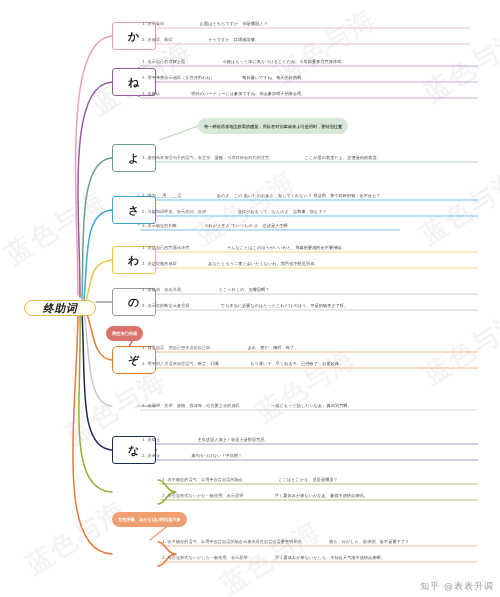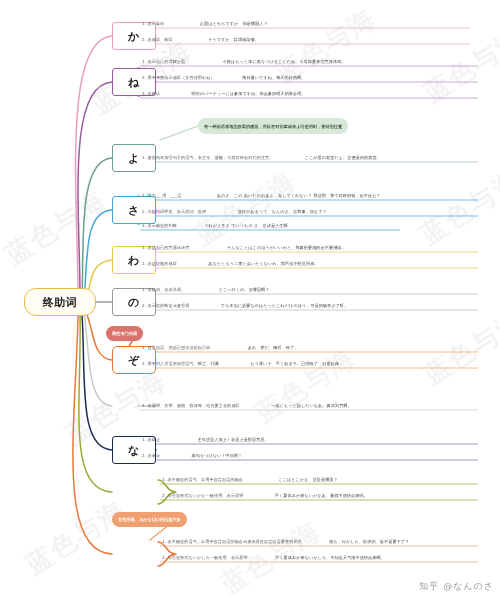--- a/index.html
+++ b/index.html
@@ -120,21 +120,21 @@
       <line x1="140" y1="460" x2="478" y2="460" stroke="#6878a0"></line>
       <line x1="160" y1="484" x2="478" y2="484" stroke="#9aaa35"></line>
       <line x1="160" y1="500" x2="478" y2="500" stroke="#9aaa35"></line>
       <line x1="160" y1="546" x2="478" y2="546" stroke="#e8a070"></line>
       <line x1="160" y1="562" x2="478" y2="562" stroke="#e8a070"></line>
     </g>
   </svg>
 
   <div id="node-layer">
 
-    <div class="node root" style="left:24px;top:288px;width:72px;height:28px;border-color:#e8b84b;">
+    <div class="node root" style="left:24px;top:300px;width:72px;height:16px;border-color:#e8b84b;font-style:italic;">
       <span>终助词</span>
     </div>
 
     <div class="node" style="left:112px;top:22px;width:44px;height:28px;border-color:#e8a0b8;">
       <span>か</span>
       </div>
     <div class="node" style="left:112px;top:68px;width:44px;height:28px;border-color:#9b5ba0;">
       <span>ね</span>
       </div>
     <div class="node" style="left:112px;top:144px;width:44px;height:28px;border-color:#6b9e8c;">
@@ -240,14 +240,14 @@
 
     <div class="sub" style="left:162px;top:540px;">
       <span class="no">1. 表不确定的语气，常用于自言自语的场合或者表现在自言自语要更明显的</span>
       <span class="ex" style="margin-left:26px;">彼ら、何かしら、欲求的、是不是要下了？</span></div>
     <div class="sub" style="left:162px;top:556px;">
       <span class="no">2. 与否定形式ないかしら一般使用、表示原望</span>
       <span class="ex" style="margin-left:26px;">早く夏休みが来ないかしら、不知道天气准不能快点来啊。</span></div>
 
   </div>
 
-  <div class="footer">知乎 @なんのさ</div>
+  <div class="footer">知乎 @表表升调</div>
 </div>
 
 </body></html>

